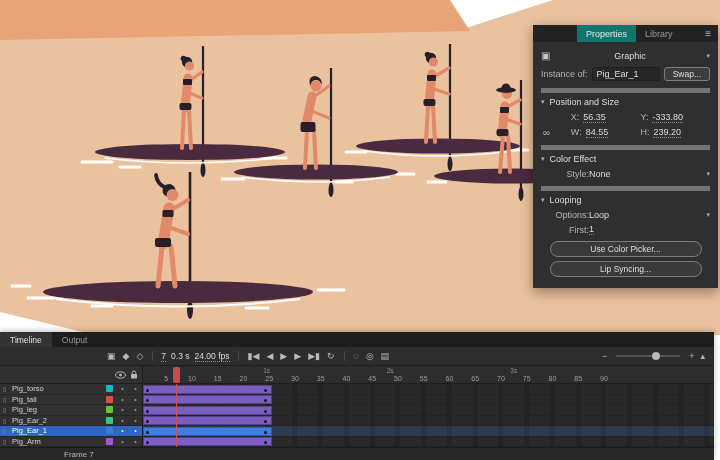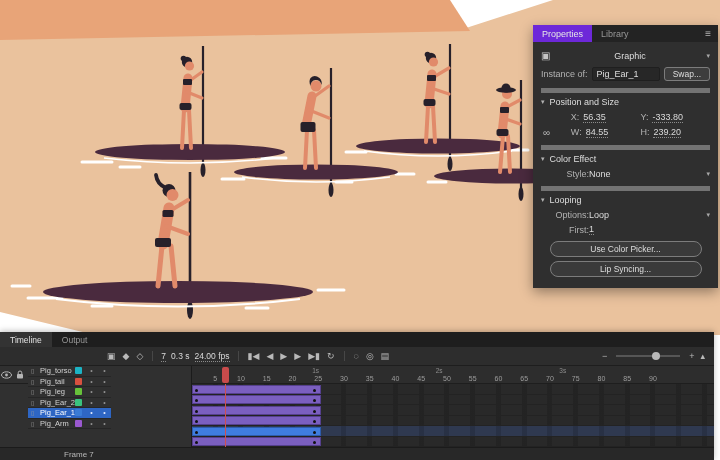--- a/index.html
+++ b/index.html
@@ -8,21 +8,21 @@
 
   
   #stage { position:absolute; left:0; top:0; width:720px; height:335px; }
 
   
   .props { position:absolute; left:533px; top:25px; width:185px; height:263px;
            background:#2f2f2f; box-shadow:0 4px 12px rgba(0,0,0,.38);
            color:#c9c9c9; font-size:9px; z-index:20; }
   .props .tabs { height:17px; background:#232323; display:flex; align-items:stretch; }
   .props .tab { padding:0 9px; display:flex; align-items:center; color:#979797; cursor:default; }
-  .props .tab.active { background:#6d28d9; color:#e6e6e6; }
+  .props .tab.active { background:#0f766e; color:#e6e6e6;margin-left:44px; }
   .props .menu { margin-left:auto; padding:0 7px; color:#b5b5b5; display:flex; align-items:center; font-size:10px; }
   .pbody { padding:5px 8px 0; }
   .prow { display:flex; align-items:center; }
   .symrow { margin:3px 0 6px; gap:7px; }
   .symicon { color:#c5c5c5; font-size:10px; }
   .dropdown { flex:1; display:flex; align-items:center; color:#dedede; }
   .dropdown .val { flex:1; text-align:center; }
   .chev { color:#a8a8a8; font-size:7px; padding-left:4px; }
   .instrow { gap:4px; margin-bottom:7px; }
   .plabel { color:#b2b2b2; }
@@ -50,21 +50,21 @@
   .tl-tab.active { background:#333; color:#e0e0e0; }
   .tl-toolbar { height:19px; background:#2d2d2d; border-bottom:1px solid #1e1e1e; display:flex;
                 align-items:center; padding:0 8px 0 106px; gap:5px; font-size:8.5px; }
   .ticon { color:#b9b9b9; font-size:9px; padding:0 1px; cursor:default; line-height:1; }
   .tdiv { width:1px; height:10px; background:#474747; margin:0 3px; }
   .tval { color:#dadada; }
   .rgroup { margin-left:auto; display:flex; align-items:center; gap:4px; }
   .zslider { width:64px; height:2px; background:#565656; position:relative; margin:0 4px; }
   .zhandle { position:absolute; left:36px; top:-3px; width:8px; height:8px; border-radius:50%; background:#b9b9b9; }
   .tl-main { display:flex; height:81px; }
-  .tl-left { width:192px; background:#303030; border-right:1px solid #1b1b1b; display:flex; flex-direction:row; }
+  .tl-left { width:143px; background:#303030; border-right:1px solid #1b1b1b; display:flex; flex-direction:column; }
   .tl-left-header { height:18px; display:flex; align-items:center; justify-content:flex-end;
                     padding-right:2px; border-bottom:1px solid #1e1e1e; }
   .hcol { width:13px; display:flex; justify-content:center; }
   .layer-row { height:10.5px; display:flex; align-items:center; border-bottom:1px solid #262626; padding-left:3px; cursor:default; }
   .pg { font-size:6px; color:#9a9a9a; width:9px; }
   .lname { flex:1; font-size:7.5px; color:#d2d2d2; white-space:nowrap; overflow:hidden; }
   .sq { width:7px; height:7px; border-radius:1px; margin-right:3px; flex:none; }
   .dot { width:13px; text-align:center; color:#8f8f8f; font-size:7px; flex:none; }
   .layer-row.sel { background:#2e66c4; }
   .layer-row.sel .lname { color:#fff; }

